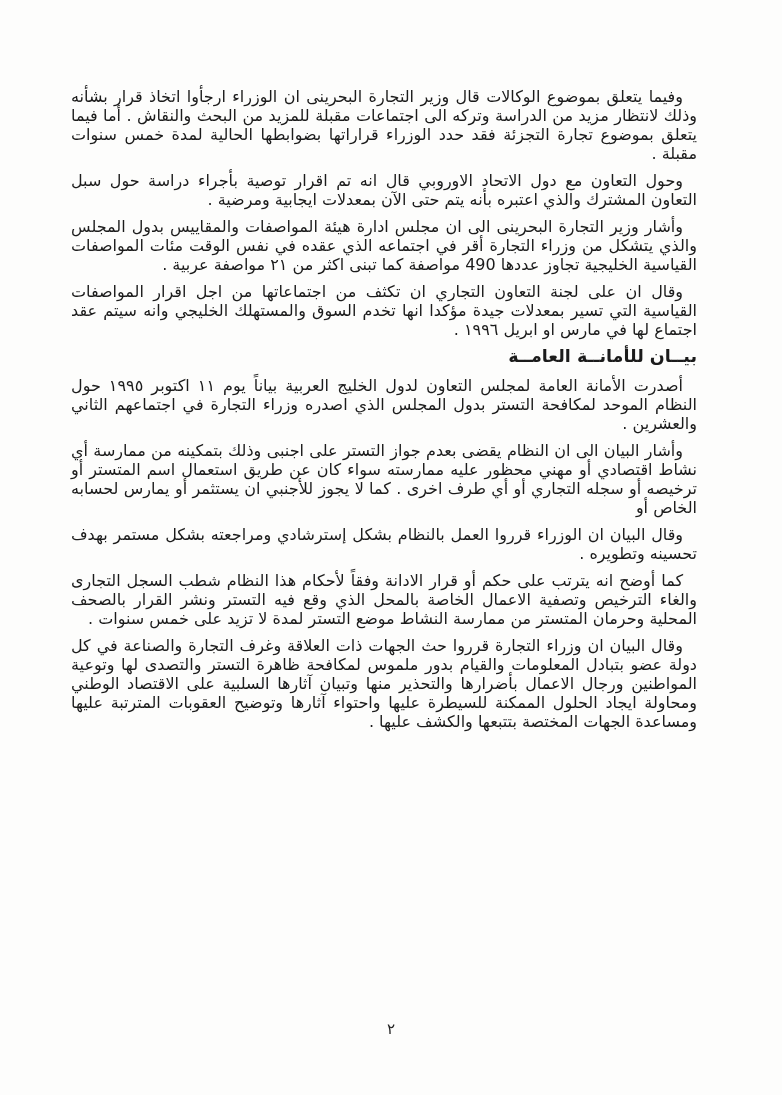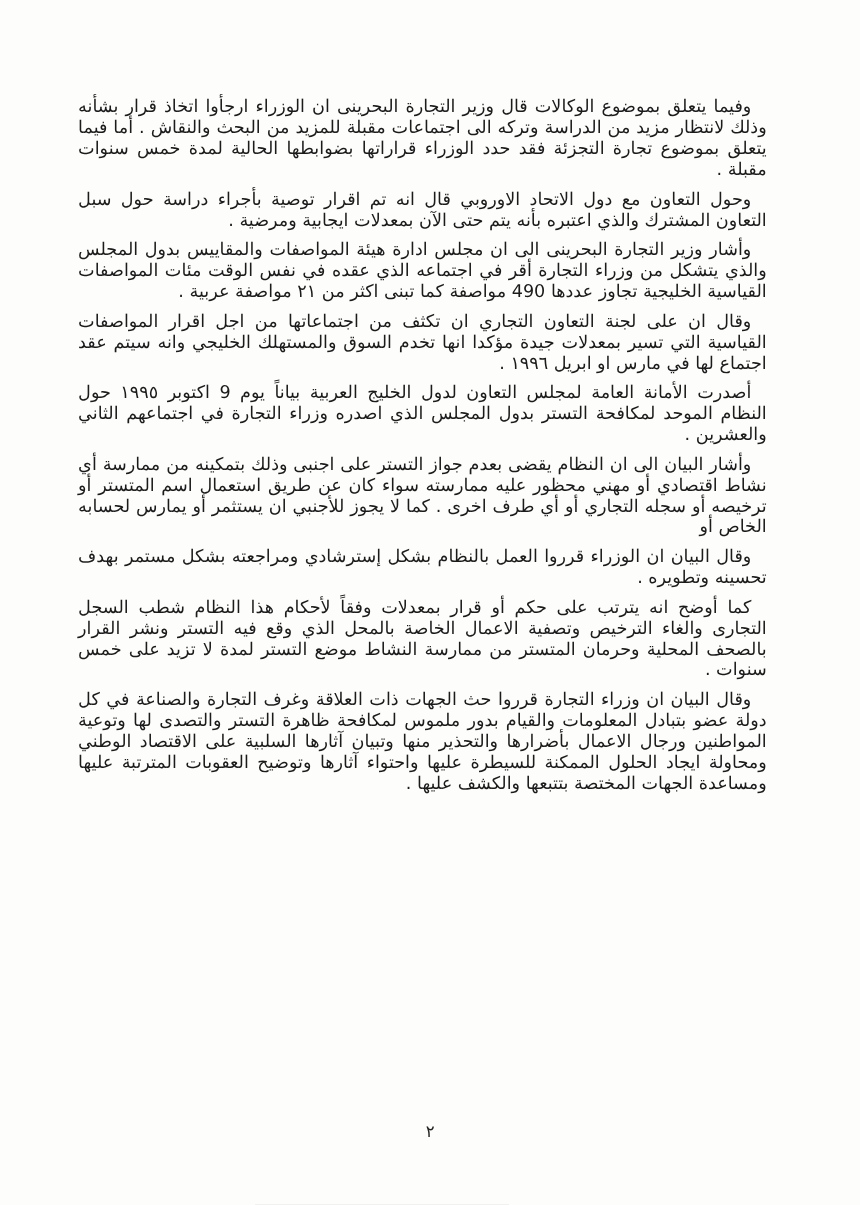--- a/index.html
+++ b/index.html
@@ -61,30 +61,31 @@
   <div class="text-block" dir="rtl">
 
     <p class="para">وفيما يتعلق بموضوع الوكالات قال وزير التجارة البحرينى ان الوزراء ارجأوا اتخاذ قرار بشأنه وذلك لانتظار مزيد من الدراسة وتركه الى اجتماعات مقبلة للمزيد من البحث والنقاش . أما فيما يتعلق بموضوع تجارة التجزئة فقد حدد الوزراء قراراتها بضوابطها الحالية لمدة خمس سنوات مقبلة .</p>
 
     <p class="para">وحول التعاون مع دول الاتحاد الاوروبي قال انه تم اقرار توصية بأجراء دراسة حول سبل التعاون المشترك والذي اعتبره بأنه يتم حتى الآن بمعدلات ايجابية ومرضية .</p>
 
     <p class="para">وأشار وزير التجارة البحرينى الى ان مجلس ادارة هيئة المواصفات والمقاييس بدول المجلس والذي يتشكل من وزراء التجارة أقر في اجتماعه الذي عقده في نفس الوقت مئات المواصفات القياسية الخليجية تجاوز عددها 490 مواصفة كما تبنى اكثر من ٢١ مواصفة عربية .</p>
 
     <p class="para">وقال ان على لجنة التعاون التجاري ان تكثف من اجتماعاتها من اجل اقرار المواصفات القياسية التي تسير بمعدلات جيدة مؤكدا انها تخدم السوق والمستهلك الخليجي وانه سيتم عقد اجتماع لها في مارس او ابريل ١٩٩٦ .</p>
 
+    <h2 class="heading">بيــان للأمانــة العامــة</h2>
 
-    <p class="para">أصدرت الأمانة العامة لمجلس التعاون لدول الخليج العربية بياناً يوم 9 اكتوبر ١٩٩٥ حول النظام الموحد لمكافحة التستر بدول المجلس الذي اصدره وزراء التجارة في اجتماعهم الثاني والعشرين .</p>
+    <p class="para">أصدرت الأمانة العامة لمجلس التعاون لدول الخليج العربية بياناً يوم ١١ اكتوبر ١٩٩٥ حول النظام الموحد لمكافحة التستر بدول المجلس الذي اصدره وزراء التجارة في اجتماعهم الثاني والعشرين .</p>
 
     <p class="para">وأشار البيان الى ان النظام يقضى بعدم جواز التستر على اجنبى وذلك بتمكينه من ممارسة أي نشاط اقتصادي أو مهني محظور عليه ممارسته سواء كان عن طريق استعمال اسم المتستر أو ترخيصه أو سجله التجاري أو أي طرف اخرى . كما لا يجوز للأجنبي ان يستثمر أو يمارس لحسابه الخاص أو</p>
 
     <p class="para">وقال البيان ان الوزراء قرروا العمل بالنظام بشكل إسترشادي ومراجعته بشكل مستمر بهدف تحسينه وتطويره .</p>
 
 
 
-    <p class="para">كما أوضح انه يترتب على حكم أو قرار بمعدلات وفقاً لأحكام هذا النظام شطب السجل التجارى والغاء الترخيص وتصفية الاعمال الخاصة بالمحل الذي وقع فيه التستر ونشر القرار بالصحف المحلية وحرمان المتستر من ممارسة النشاط موضع التستر لمدة لا تزيد على خمس سنوات .</p>
+    <p class="para">كما أوضح انه يترتب على حكم أو قرار الادانة وفقاً لأحكام هذا النظام شطب السجل التجارى والغاء الترخيص وتصفية الاعمال الخاصة بالمحل الذي وقع فيه التستر ونشر القرار بالصحف المحلية وحرمان المتستر من ممارسة النشاط موضع التستر لمدة لا تزيد على خمس سنوات .</p>
 
     <p class="para">وقال البيان ان وزراء التجارة قرروا حث الجهات ذات العلاقة وغرف التجارة والصناعة في كل دولة عضو بتبادل المعلومات والقيام بدور ملموس لمكافحة ظاهرة التستر والتصدى لها وتوعية المواطنين ورجال الاعمال بأضرارها والتحذير منها وتبيان آثارها السلبية على الاقتصاد الوطني ومحاولة ايجاد الحلول الممكنة للسيطرة عليها واحتواء آثارها وتوضيح العقوبات المترتبة عليها ومساعدة الجهات المختصة بتتبعها والكشف عليها .</p>
 
   </div>
 
   <div class="page-number">٢</div>
 
 </div>
 
 </body></html>

